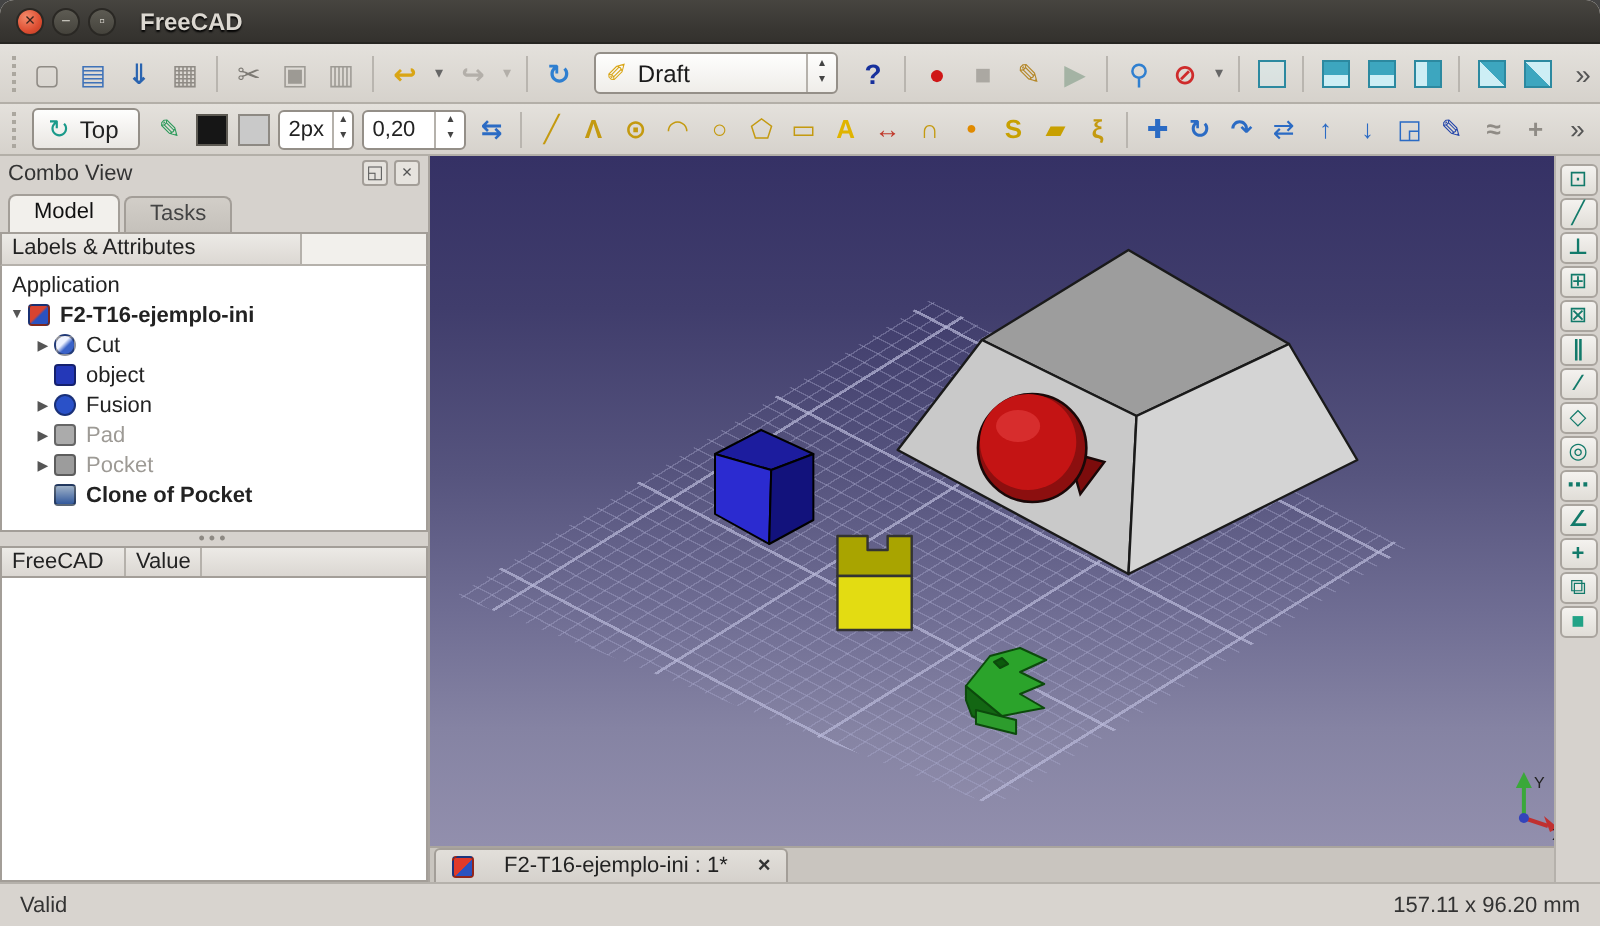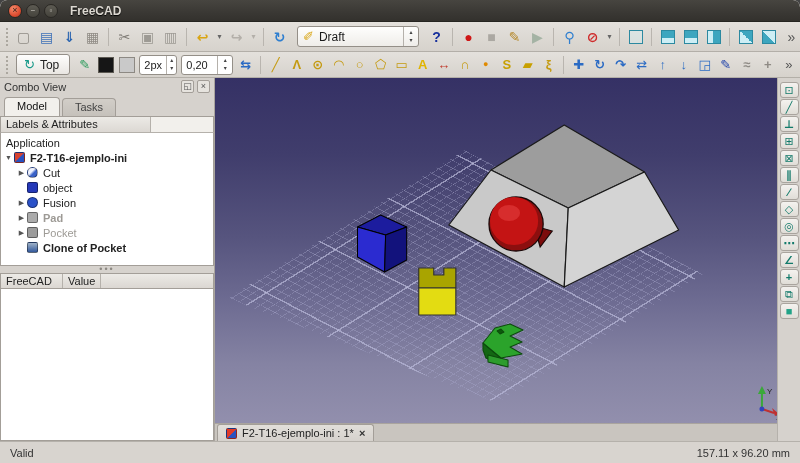--- a/index.html
+++ b/index.html
@@ -89,21 +89,21 @@
   .viewport{position:relative;height:345px;flex:none;overflow:hidden;background:linear-gradient(180deg,#353165 0%,#403d6c 22%,#56547e 46%,#6f6d93 66%,#8583a3 83%,#928fad 100%)}
   .grid{position:absolute;inset:0;pointer-events:none;
     background-image:
       repeating-linear-gradient(27.5deg,rgba(168,168,204,0) 0 6.3px,rgba(168,168,204,.38) 6.3px 7px),
       repeating-linear-gradient(148deg,rgba(168,168,204,0) 0 6.3px,rgba(168,168,204,.38) 6.3px 7px),
       repeating-linear-gradient(27.5deg,rgba(195,195,225,0) 0 68.6px,rgba(195,195,225,.6) 68.6px 70px),
       repeating-linear-gradient(148deg,rgba(195,195,225,0) 0 68.6px,rgba(195,195,225,.6) 68.6px 70px);
     clip-path:polygon(250px 72px,488px 196px,282px 325px,13px 220px)}
   .scene{position:absolute;inset:0;width:100%;height:100%}
   .mditabbar{height:18px;flex:none;background:#c9c5bf;border-top:1px solid #a9a49e;display:flex;align-items:flex-end;padding-left:2px}
-  .mditab{display:inline-flex;align-items:center;gap:5px;height:17px;padding:0 8px;background:linear-gradient(#e2dfda,#d5d1cc);border:1px solid #a39e98;border-bottom:none;border-radius:3px 3px 0 0;font-size:11px;color:#222}
+  .mditab{display:inline-flex;align-items:center;gap:15px;height:17px;padding:0 8px;background:linear-gradient(#e2dfda,#d5d1cc);border:1px solid #a39e98;border-bottom:none;border-radius:3px 3px 0 0;font-size:11px;color:#222}
   .mdiicon{width:11px;height:11px;border-radius:2px;background:linear-gradient(135deg,#e03a2a 55%,#2a52c0 55%);border:1px solid rgba(0,0,0,.35)}
   .mdiclose{font-weight:bold;font-size:11px;color:#333}
 
   
   .rstrip{width:23px;flex:none;background:#d6d2cd;border-left:1px solid #b5b1ab;display:flex;flex-direction:column;align-items:center;padding-top:4px;gap:1px}
   .rstrip .tbtn{width:19px;height:16px;font-size:11px;background:linear-gradient(#f4f2ef,#e0ddd7);border:1px solid #a9a49e;border-radius:3px}
 
   
   .statusbar{height:22px;flex:none;background:#d8d4cf;border-top:1px solid #b5b1ab;display:flex;align-items:center;justify-content:space-between;padding:0 10px;font-size:11px;color:#333}
 </style>
@@ -259,21 +259,21 @@
           <div class="trow" style="padding-left: 15px;">
             <span class="exp"></span>
             <span class="ti ti-cube-blue"></span>
             <span>object</span>
           </div>
           <div class="trow" style="padding-left: 15px;">
             <span class="exp">▶</span>
             <span class="ti ti-fusion"></span>
             <span>Fusion</span>
           </div>
-          <div class="trow gray" style="padding-left: 15px; font-weight: bold;">
+          <div class="trow gray" style="padding-left: 15px;">
             <span class="exp">▶</span>
             <span class="ti ti-pad"></span>
             <span>Pad</span>
           </div>
           <div class="trow gray" style="padding-left: 15px;">
             <span class="exp">▶</span>
             <span class="ti ti-pocket"></span>
             <span>Pocket</span>
           </div>
           <div class="trow bold" style="padding-left: 15px;">

